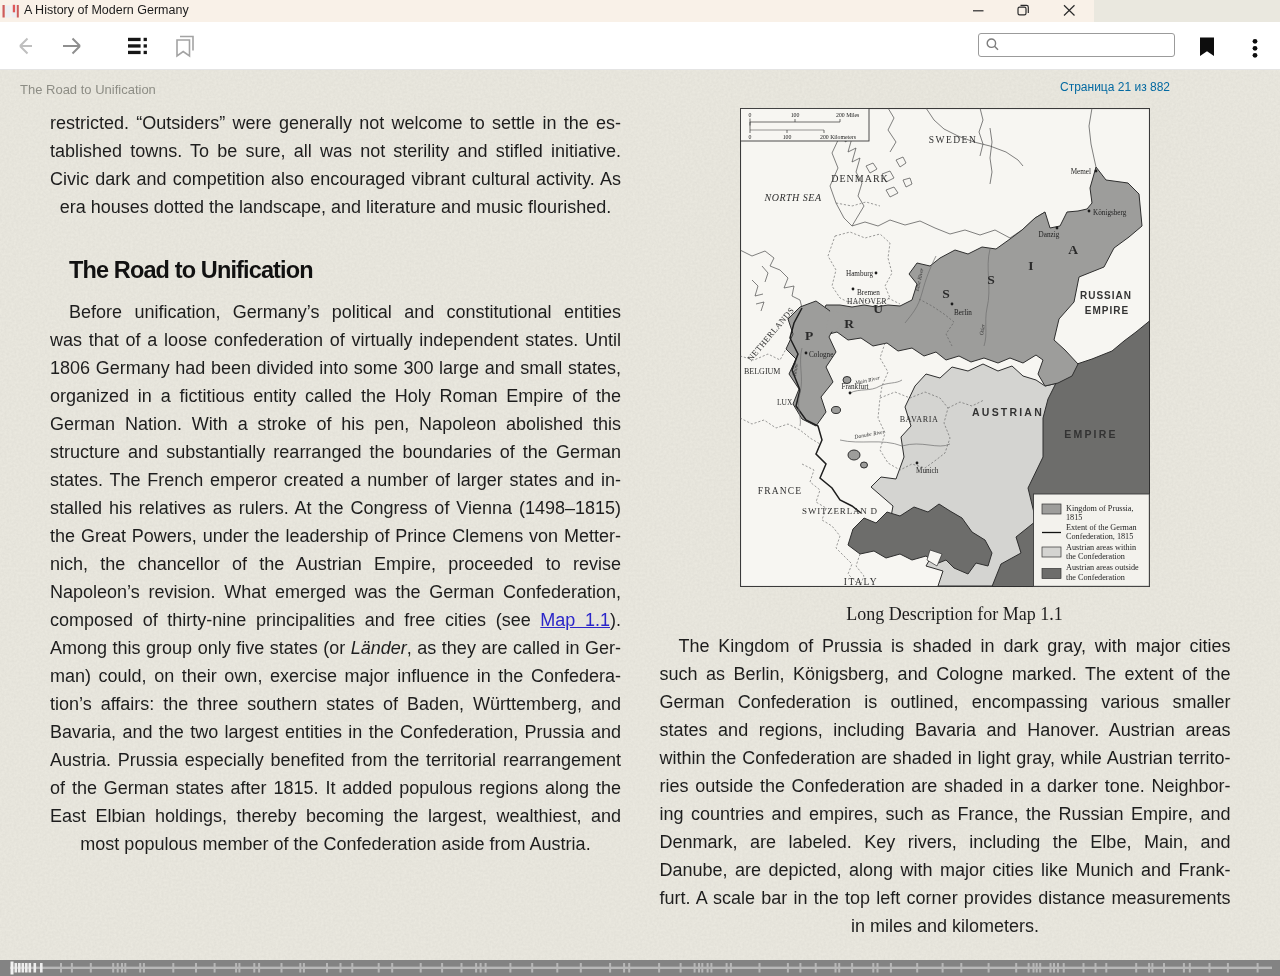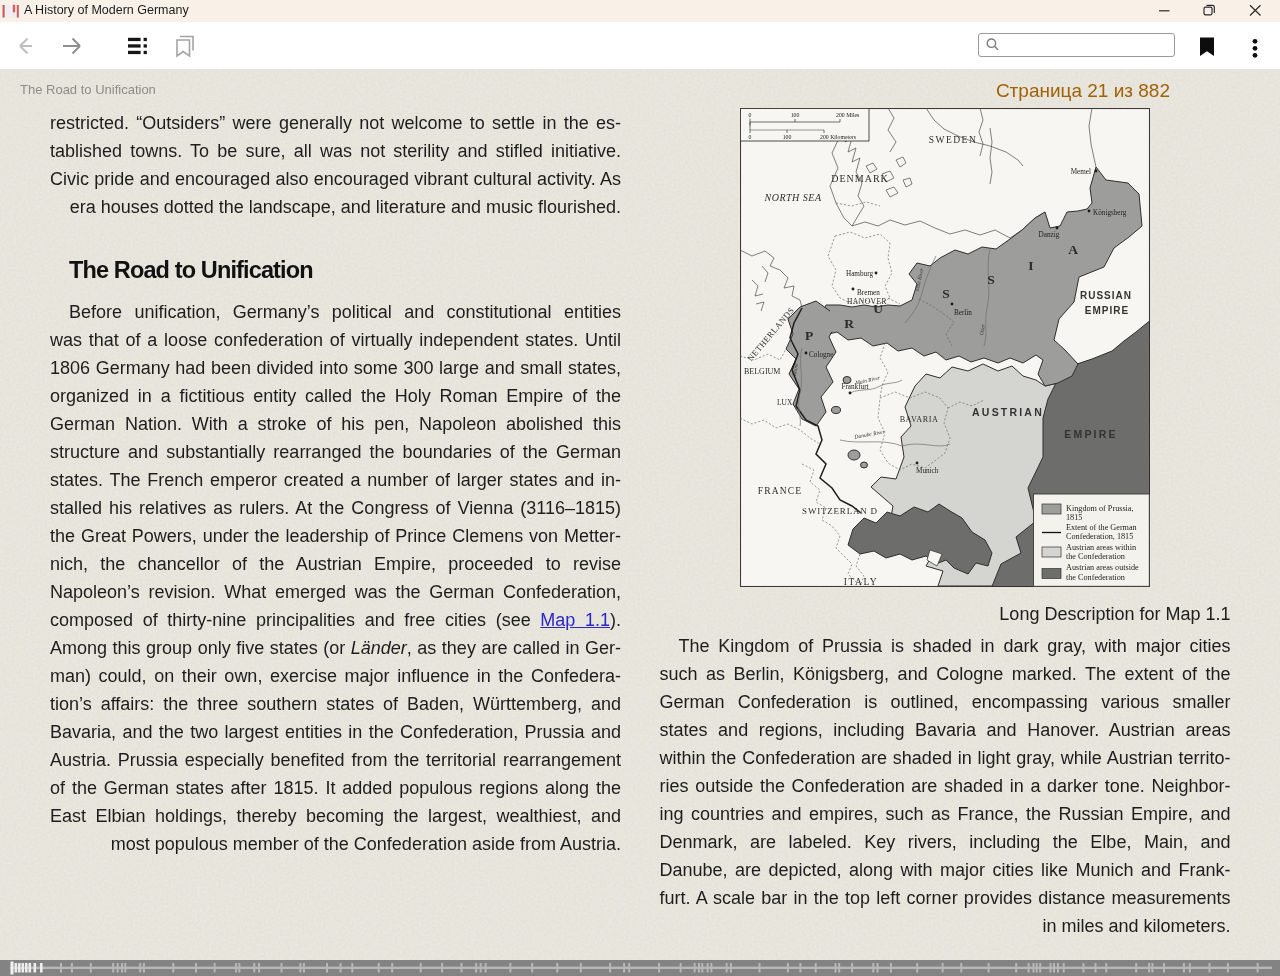--- a/index.html
+++ b/index.html
@@ -1,28 +1,28 @@
 <!DOCTYPE html>
 <html><head>
 <meta charset="utf-8">
 <style>
   html,body{margin:0;padding:0;}
   body{width:1280px;height:976px;overflow:hidden;position:relative;
        font-family:"Liberation Sans",sans-serif;background:#eae8df;}
-  #titlebar{position:absolute;left:0;top:0;width:1280px;height:22px;background:#f9f1e8;}
+  #titlebar{position:absolute;left:0;top:0;width:1094px;height:22px;background:#f9f1e8;}
   #titletext{position:absolute;left:24px;top:3px;font-size:12.5px;color:#1b1b1b;}
   #toolbar{position:absolute;left:0;top:22px;width:1280px;height:48px;background:#ffffff;
            border-bottom:1px solid #e4e4e4;box-sizing:border-box;}
   #content{position:absolute;left:0;top:70px;width:1190px;height:906px;background:#eae8df;}
   #crumb{position:absolute;left:20px;top:11.5px;font-size:13px;color:#8d8d85;}
-  #pageinfo{position:absolute;right:20px;top:10px;font-size:19px;color:#a16207;}
+  #pageinfo{position:absolute;right:20px;top:10px;font-size:12px;color:#0369a1;}
   .col{position:absolute;width:571px;color:#1d1d1d;font-size:18px;}
   .ln{height:28px;line-height:28px;text-align:justify;text-align-last:justify;
       white-space:nowrap;overflow:visible;}
-  .lnl{height:28px;line-height:28px;text-align:right;white-space:nowrap;}
+  .lnl{height:28px;line-height:28px;text-align:center;white-space:nowrap;}
   .ind{text-indent:19px;}
   a.mlink{color:#2b26c8;text-decoration:underline;}
   #h2road{position:absolute;left:50px;top:185px;width:571px;font-size:23.5px;font-weight:bold;letter-spacing:-0.87px;
           color:#111;line-height:31px;padding-left:19px;}
   #bottombar{position:absolute;left:0;top:960px;width:1280px;height:16px;background:#838383;}
 </style>
 </head>
 <body>
   <div id="titlebar">
     <svg id="appicon" width="20" height="18" viewBox="0 0 20 18" style="position:absolute;left:2px;top:3px">
@@ -79,33 +79,33 @@
         <feColorMatrix in="n" type="matrix" values="0 0 0 0 0.42 0 0 0 0 0.41 0 0 0 0 0.38 0 0 0 1.4 -0.25"></feColorMatrix>
       </filter>
       <rect width="1280" height="906" filter="url(#pap)" opacity="0.13"></rect>
     </svg>
     <div id="crumb">The Road to Unification</div>
     <div id="pageinfo">Страница 21 из 882</div>
 
     <div class="col" id="lcol1" style="left:50px;top:38.5px;">
       <div class="ln">restricted. “Outsiders” were generally not welcome to settle in the es-</div>
       <div class="ln">tablished towns. To be sure, all was not sterility and stifled initiative.</div>
-      <div class="ln">Civic pride and encouraged also encouraged vibrant cultural activity. As</div>
+      <div class="ln">Civic dark and competition also encouraged vibrant cultural activity. As</div>
       <div class="lnl">era houses dotted the landscape, and literature and music flourished.</div>
     </div>
     <div id="h2road">The Road to Unification</div>
     <div class="col" id="lcol2" style="left:50px;top:228.26px;">
       <div class="ln ind">Before unification, Germany’s political and constitutional entities</div>
       <div class="ln">was that of a loose confederation of virtually independent states. Until</div>
       <div class="ln">1806 Germany had been divided into some 300 large and small states,</div>
       <div class="ln">organized in a fictitious entity called the Holy Roman Empire of the</div>
       <div class="ln">German Nation. With a stroke of his pen, Napoleon abolished this</div>
       <div class="ln">structure and substantially rearranged the boundaries of the German</div>
       <div class="ln">states. The French emperor created a number of larger states and in-</div>
-      <div class="ln">stalled his relatives as rulers. At the Congress of Vienna (3116–1815)</div>
+      <div class="ln">stalled his relatives as rulers. At the Congress of Vienna (1498–1815)</div>
       <div class="ln">the Great Powers, under the leadership of Prince Clemens von Metter-</div>
       <div class="ln">nich, the chancellor of the Austrian Empire, proceeded to revise</div>
       <div class="ln">Napoleon’s revision. What emerged was the German Confederation,</div>
       <div class="ln">composed of thirty-nine principalities and free cities (see <a class="mlink" href="#m">Map 1.1</a>).</div>
       <div class="ln">Among this group only five states (or <i>Länder</i>, as they are called in Ger-</div>
       <div class="ln">man) could, on their own, exercise major influence in the Confedera-</div>
       <div class="ln">tion’s affairs: the three southern states of Baden, Württemberg, and</div>
       <div class="ln">Bavaria, and the two largest entities in the Confederation, Prussia and</div>
       <div class="ln">Austria. Prussia especially benefited from the territorial rearrangement</div>
       <div class="ln">of the German states after 1815. It added populous regions along the</div>
@@ -248,21 +248,21 @@
   <text x="326" y="421.5">Extent of the German</text>
   <text x="326" y="431">Confederation, 1815</text>
   <text x="326" y="441.5">Austrian areas within</text>
   <text x="326" y="451">the Confederation</text>
   <text x="326" y="462">Austrian areas outside</text>
   <text x="326" y="471.5">the Confederation</text>
  </g>
 </g>
 </svg></div>
 
-    <div class="col" style="left:659.5px;top:529.76px;">
+    <div class="col" style="left:659.5px;top:529.76px;font-family:Liberation Serif, serif;">
       <div class="lnl ind">Long Description for Map 1.1</div>
     </div>
     <div class="col" id="rcol" style="left:659.5px;top:562.26px;">
       <div class="ln ind">The Kingdom of Prussia is shaded in dark gray, with major cities</div>
       <div class="ln">such as Berlin, Königsberg, and Cologne marked. The extent of the</div>
       <div class="ln">German Confederation is outlined, encompassing various smaller</div>
       <div class="ln">states and regions, including Bavaria and Hanover. Austrian areas</div>
       <div class="ln">within the Confederation are shaded in light gray, while Austrian territo-</div>
       <div class="ln">ries outside the Confederation are shaded in a darker tone. Neighbor-</div>
       <div class="ln">ing countries and empires, such as France, the Russian Empire, and</div>

